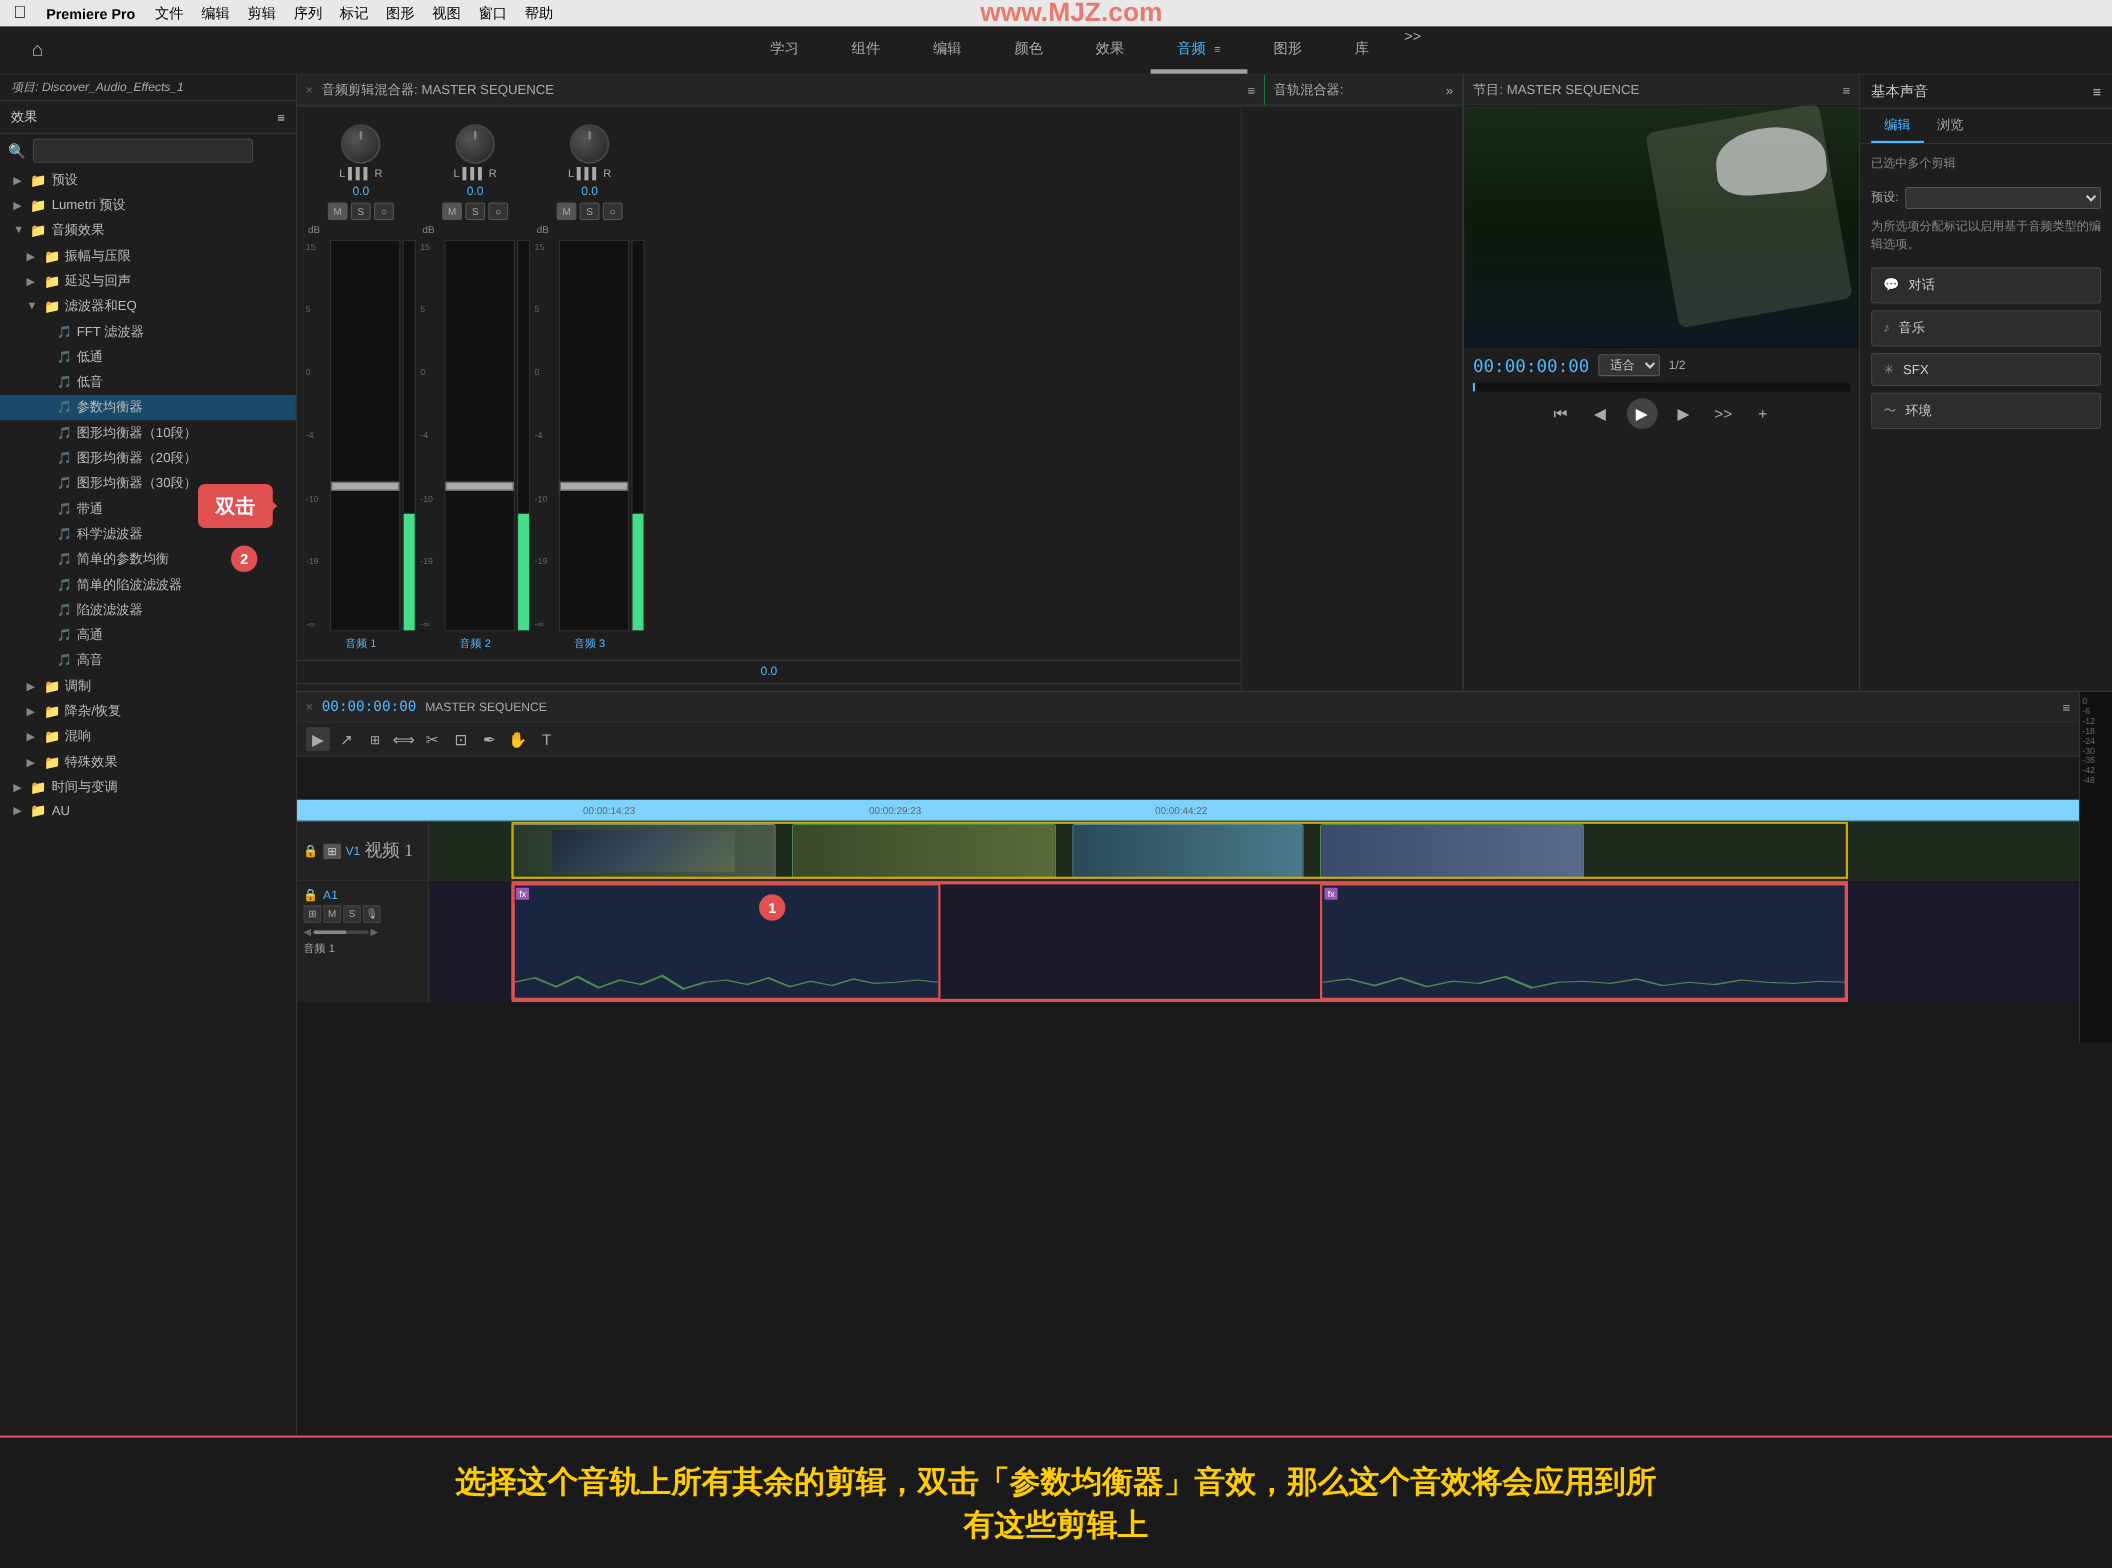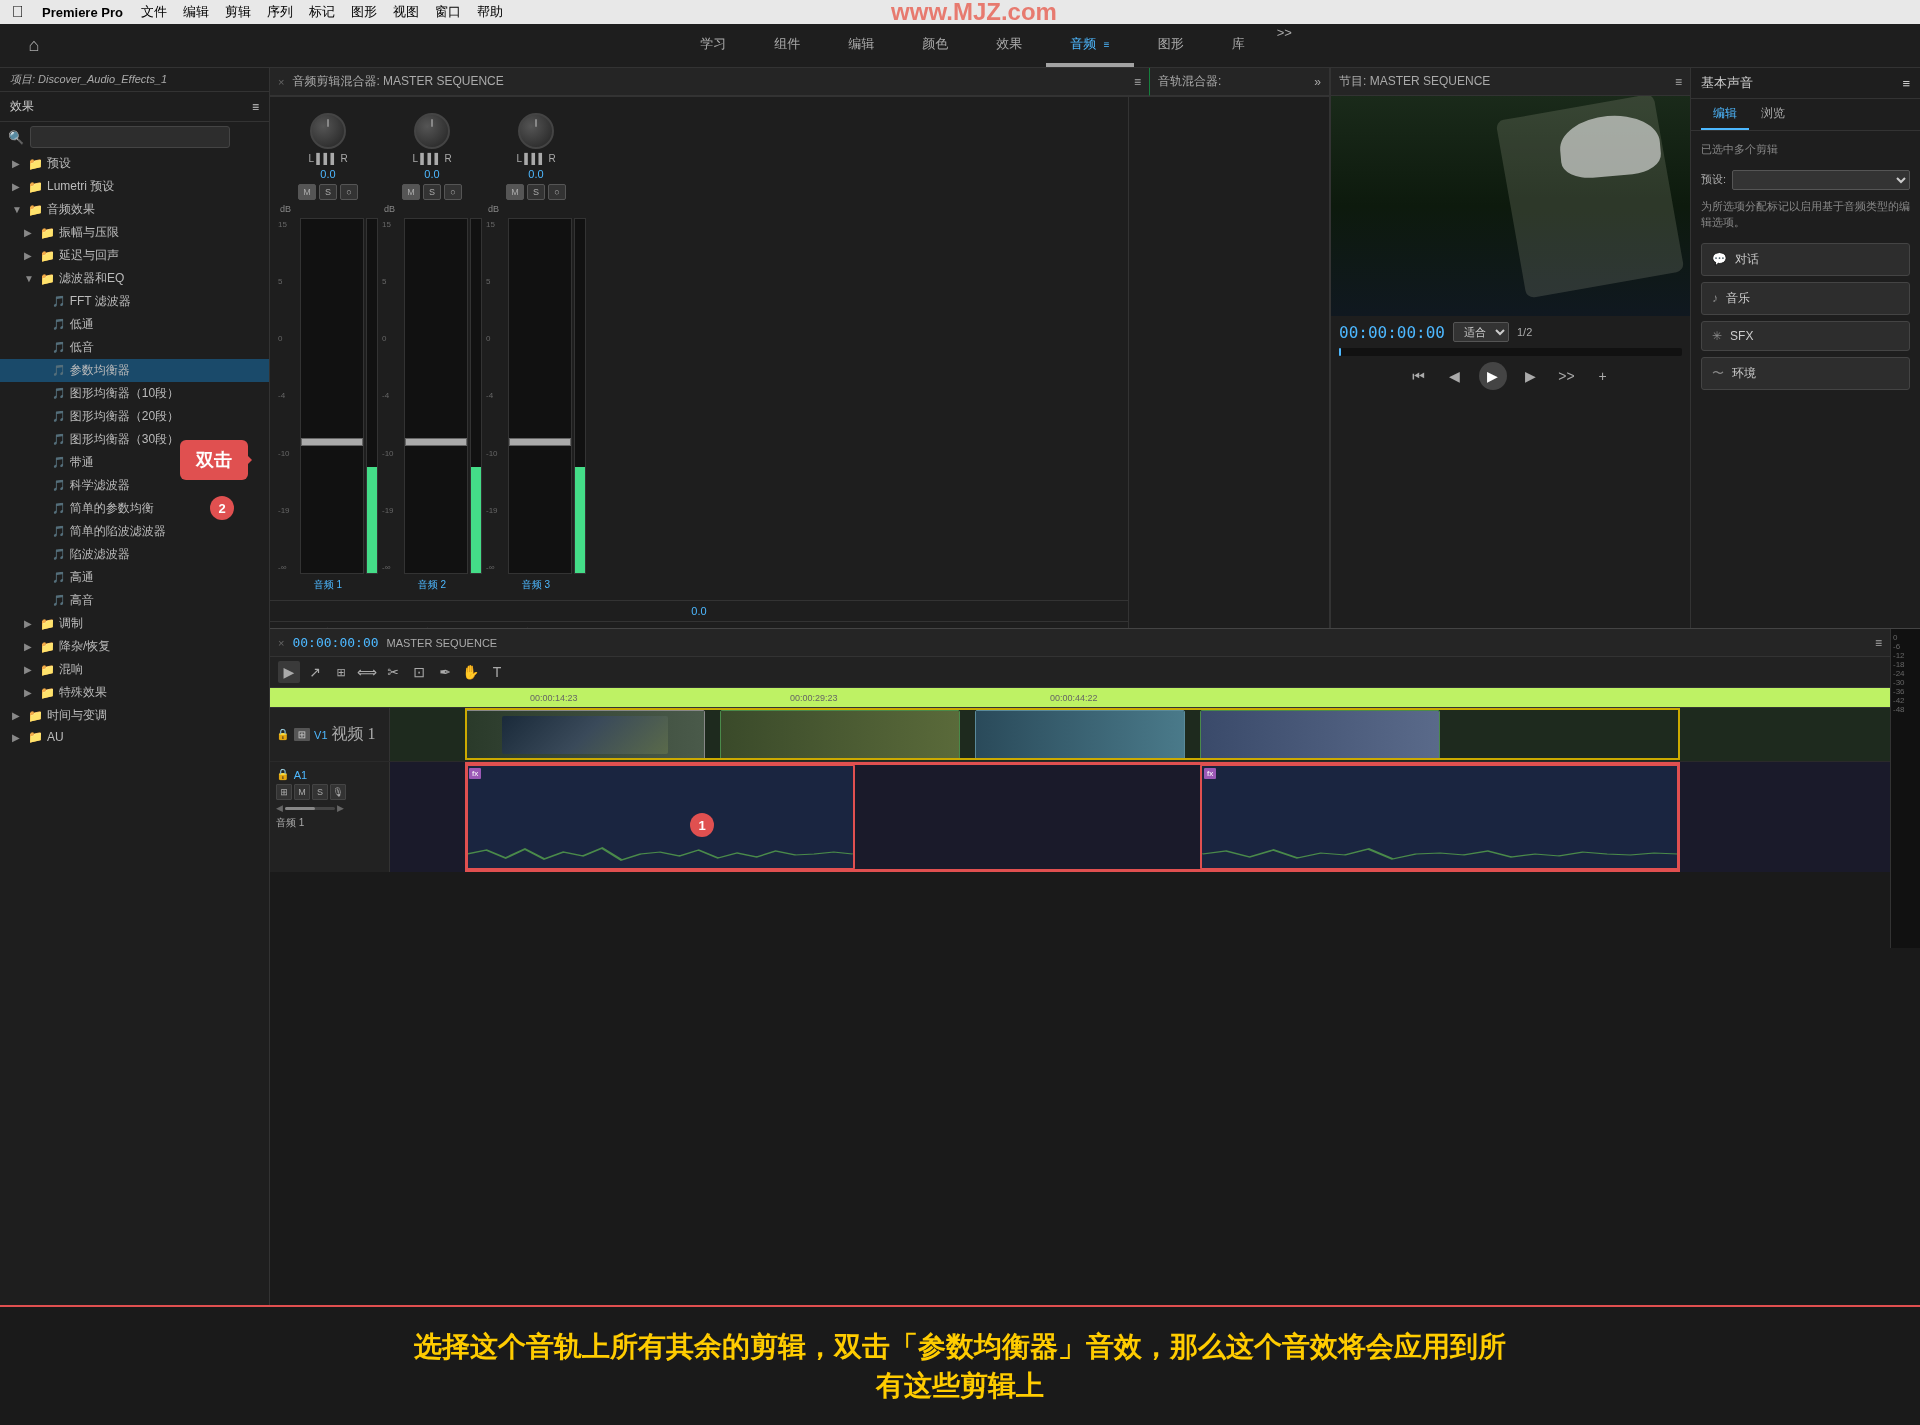--- a/index.html
+++ b/index.html
@@ -457,28 +457,29 @@
     }
     .tl-tool {
       width: 22px; height: 22px;
       display: flex; align-items: center; justify-content: center;
       color: #aaa; cursor: pointer; font-size: 14px;
       border-radius: 2px;
     }
     .tl-tool.active { background: #3a3a3a; }
     .timeline-ruler {
       height: 20px;
-      background: #bef264;
+      background: #7dd3fc;
       border-bottom: 1px solid #333;
       display: flex;
       align-items: center;
       padding: 0 0 0 120px;
       gap: 0;
       position: relative;
       overflow: hidden;
+      margin-top: 39px;
     }
     .ruler-mark {
       font-size: 9px;
       color: #666;
       position: absolute;
     }
     .timeline-tracks {
       flex: 1;
       overflow: hidden;
     }

